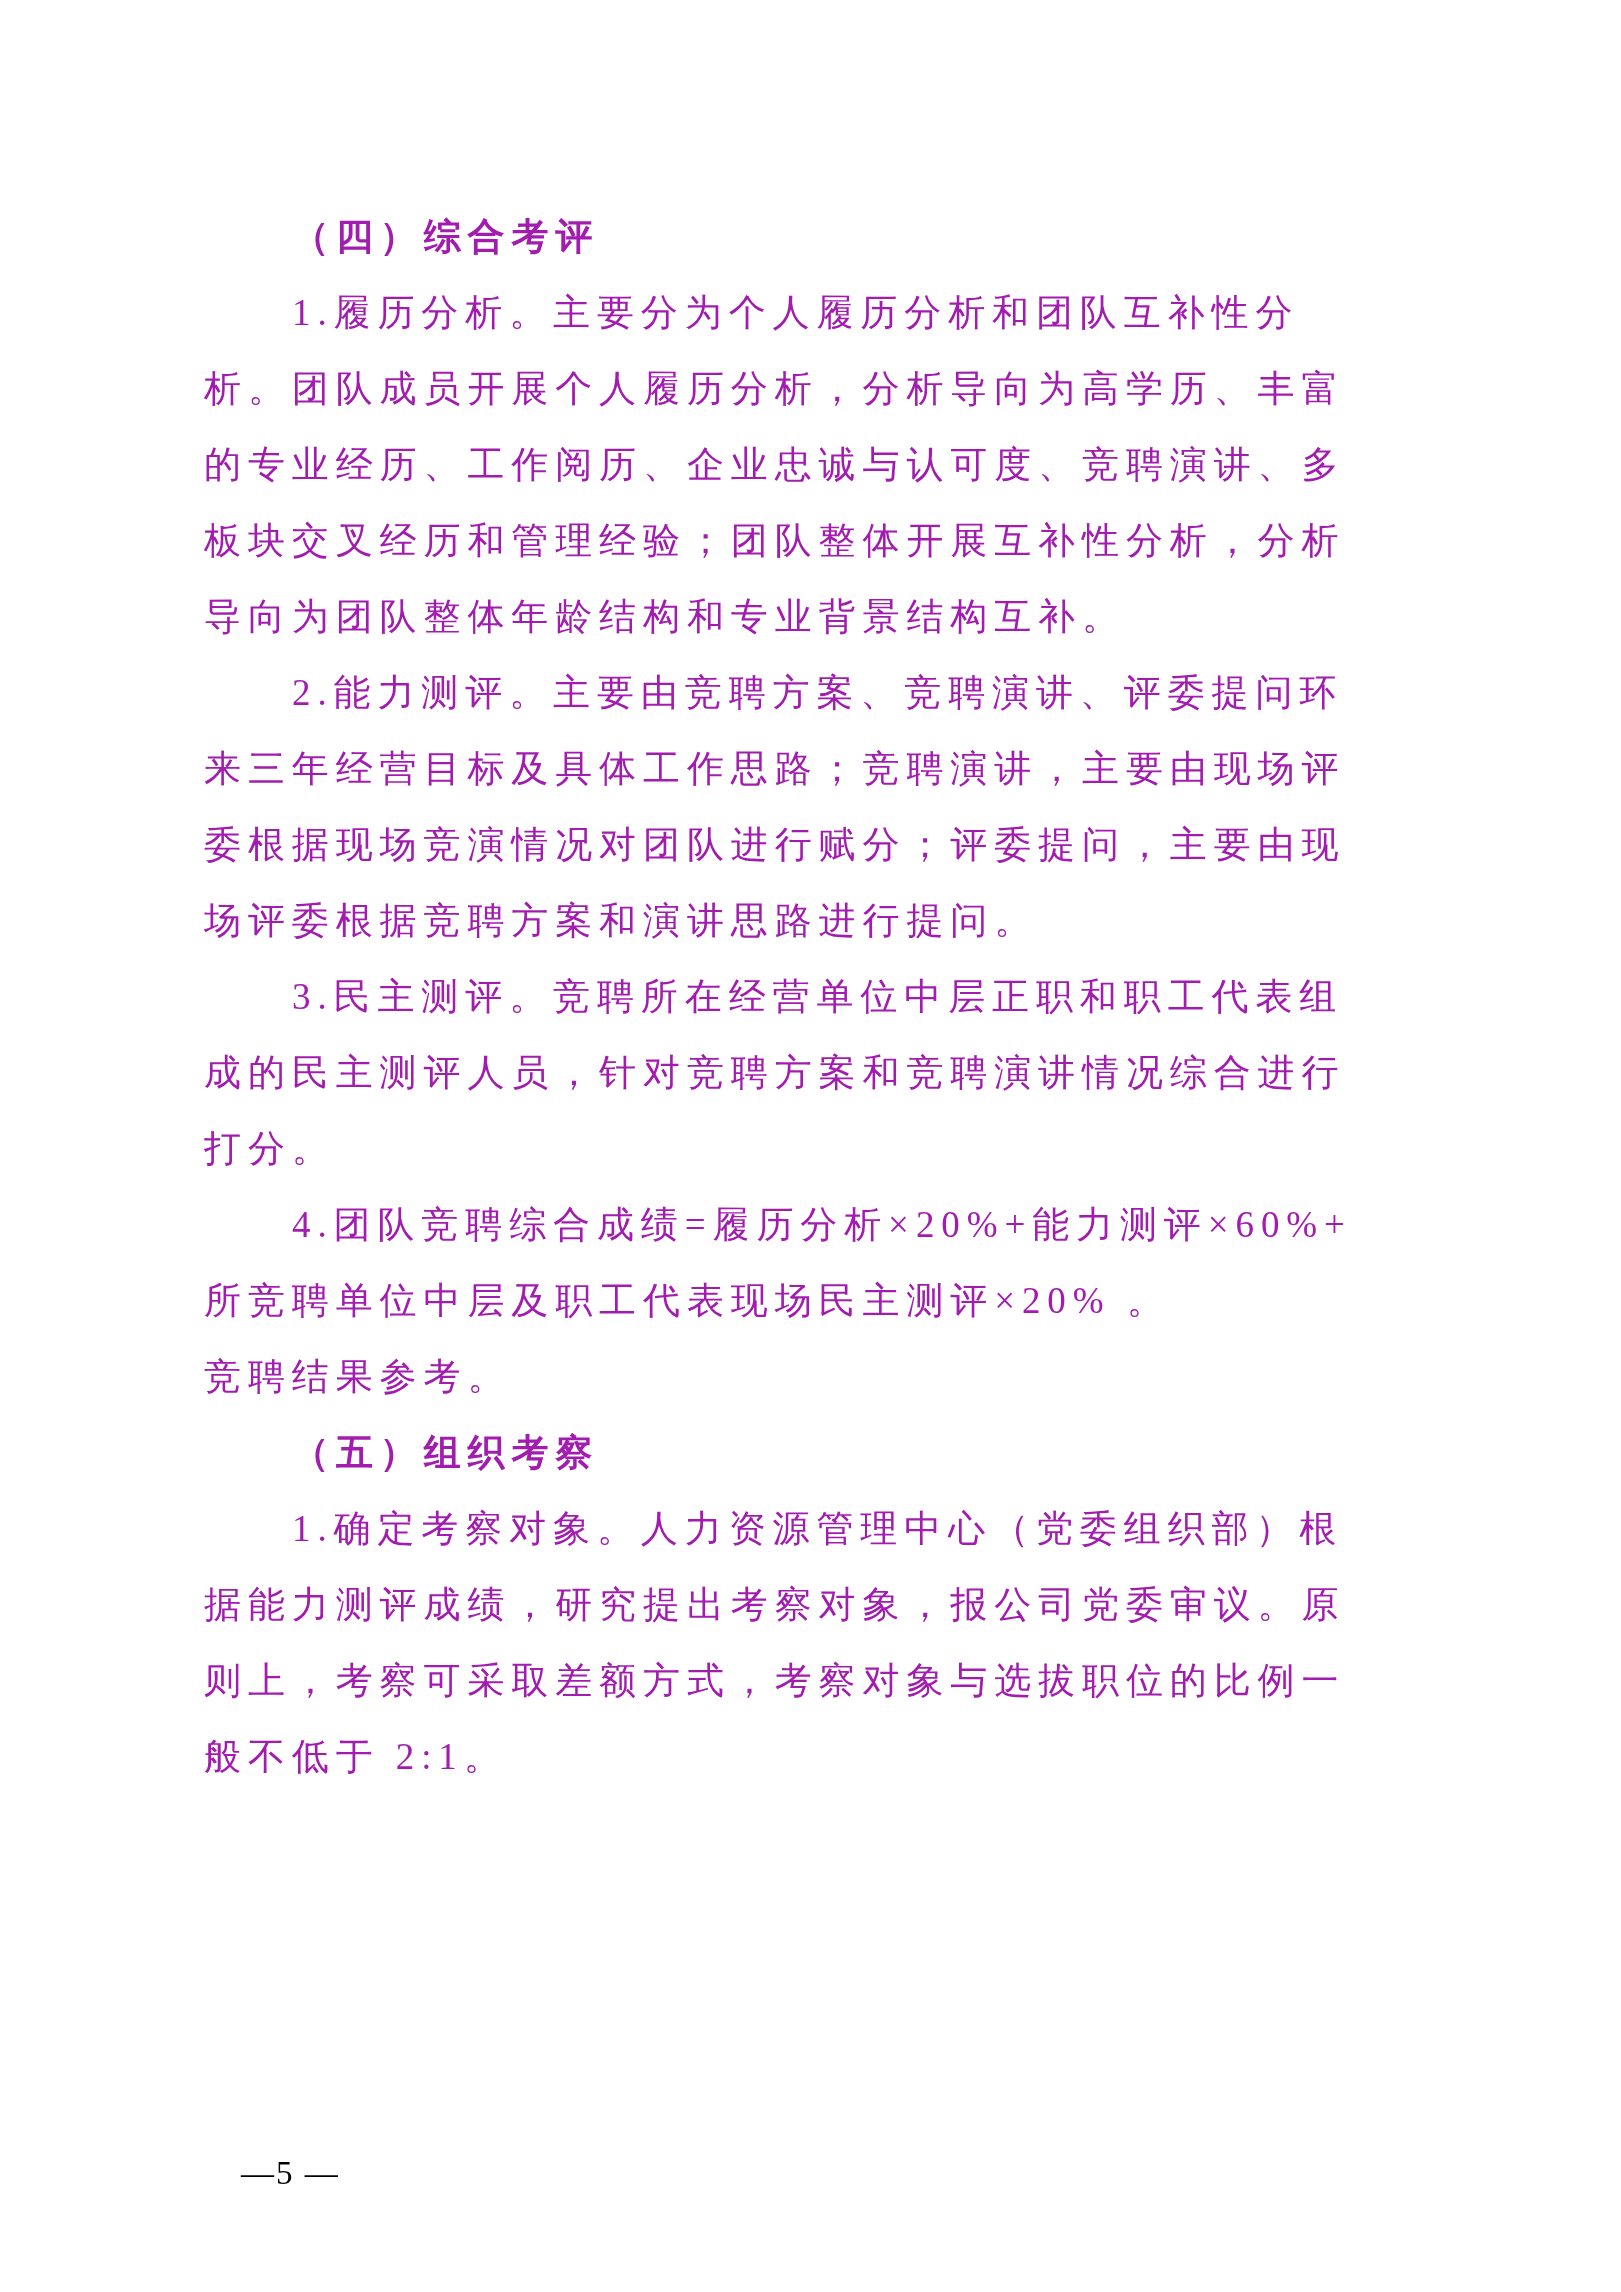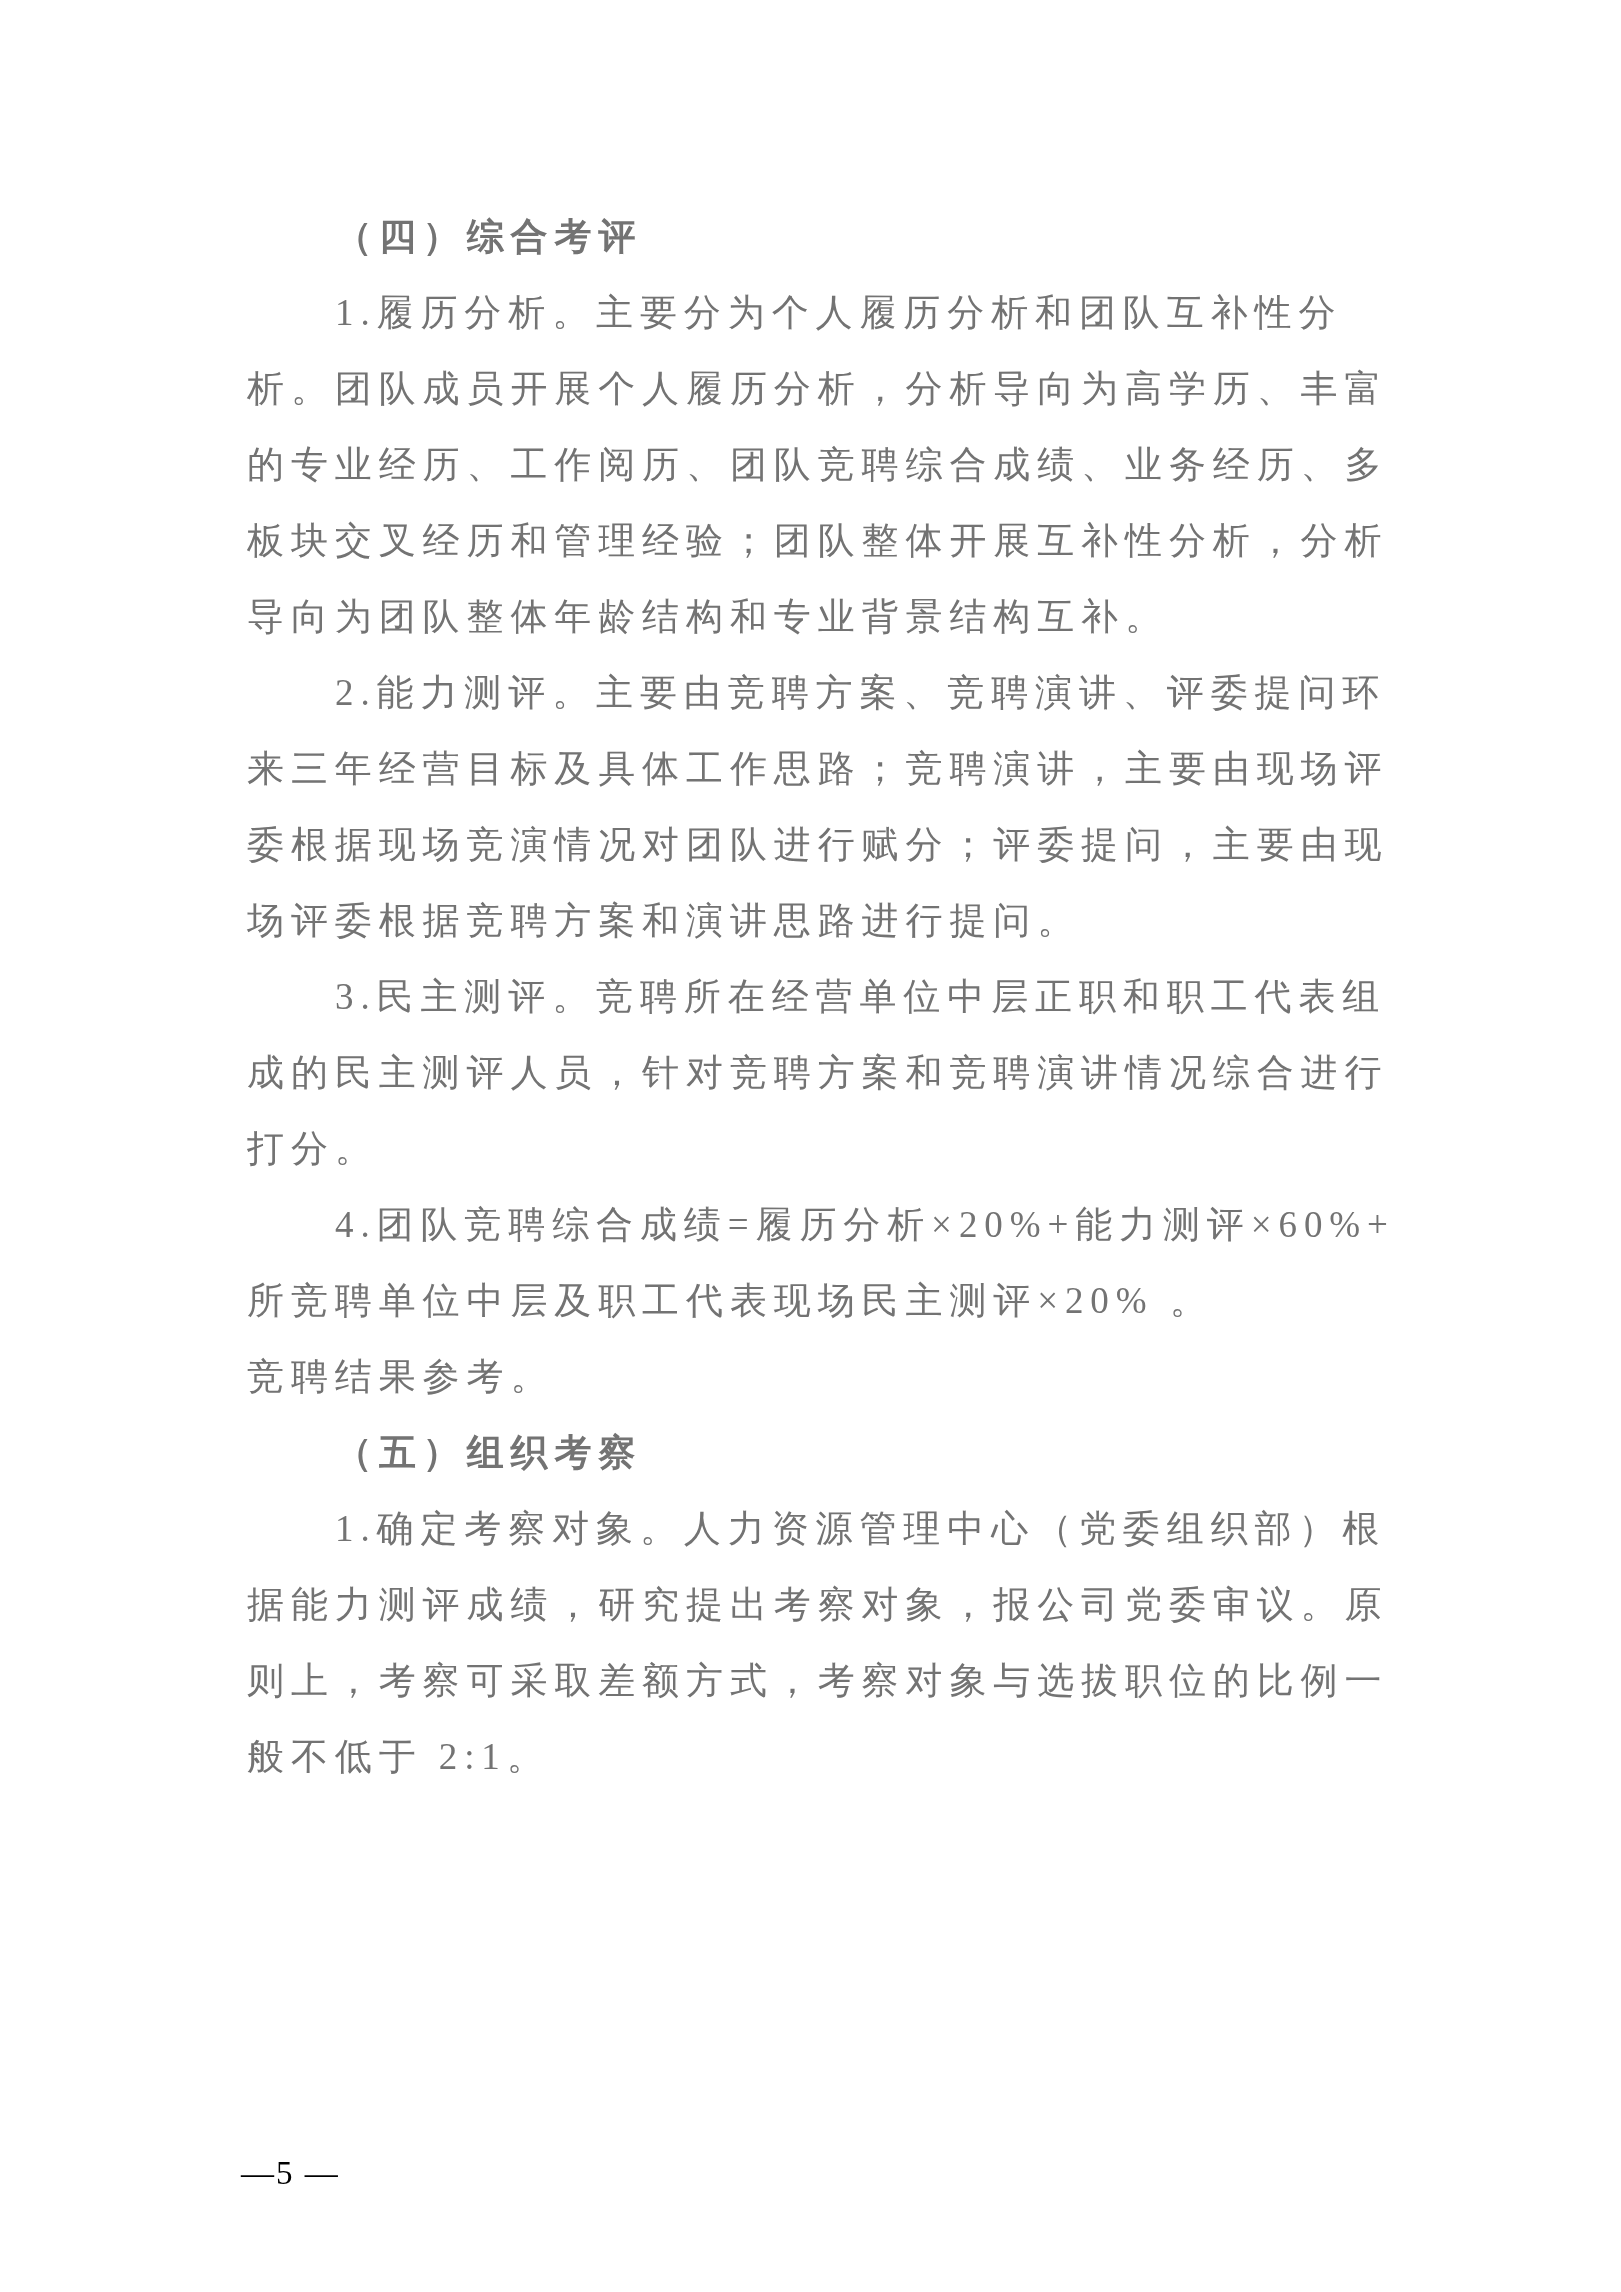--- a/index.html
+++ b/index.html
@@ -21,22 +21,21 @@
     left: 204px;
     top: 199px;
     width: 1215px;
   }
   .line {
     font-size: 37px;
     line-height: 76px;
     height: 76px;
     letter-spacing: 6.9px;
     white-space: nowrap;
-    color: #737373;
-    margin-left: 43px;
+    color: #a21caf;
   }
   .line.indent {
     padding-left: 88px;
   }
   .line.heading {
     font-weight: 600;
     letter-spacing: 6.9px;
   }
   .footer {
     position: absolute;
@@ -49,21 +48,21 @@
   }
 </style>
 </head>
 <body>
 
 <div class="page">
   <div class="doc-body">
       <div class="line heading indent">（四）综合考评</div>
       <div class="line indent">1.履历分析。主要分为个人履历分析和团队互补性分</div>
       <div class="line">析。团队成员开展个人履历分析，分析导向为高学历、丰富</div>
-      <div class="line">的专业经历、工作阅历、团队竞聘综合成绩、业务经历、多</div>
+      <div class="line">的专业经历、工作阅历、企业忠诚与认可度、竞聘演讲、多</div>
       <div class="line">板块交叉经历和管理经验；团队整体开展互补性分析，分析</div>
       <div class="line">导向为团队整体年龄结构和专业背景结构互补。</div>
       <div class="line indent">2.能力测评。主要由竞聘方案、竞聘演讲、评委提问环</div>
       <div class="line">来三年经营目标及具体工作思路；竞聘演讲，主要由现场评</div>
       <div class="line">委根据现场竞演情况对团队进行赋分；评委提问，主要由现</div>
       <div class="line">场评委根据竞聘方案和演讲思路进行提问。</div>
       <div class="line indent">3.民主测评。竞聘所在经营单位中层正职和职工代表组</div>
       <div class="line">成的民主测评人员，针对竞聘方案和竞聘演讲情况综合进行</div>
       <div class="line">打分。</div>
       <div class="line indent">4.团队竞聘综合成绩=履历分析×20%+能力测评×60%+</div>

